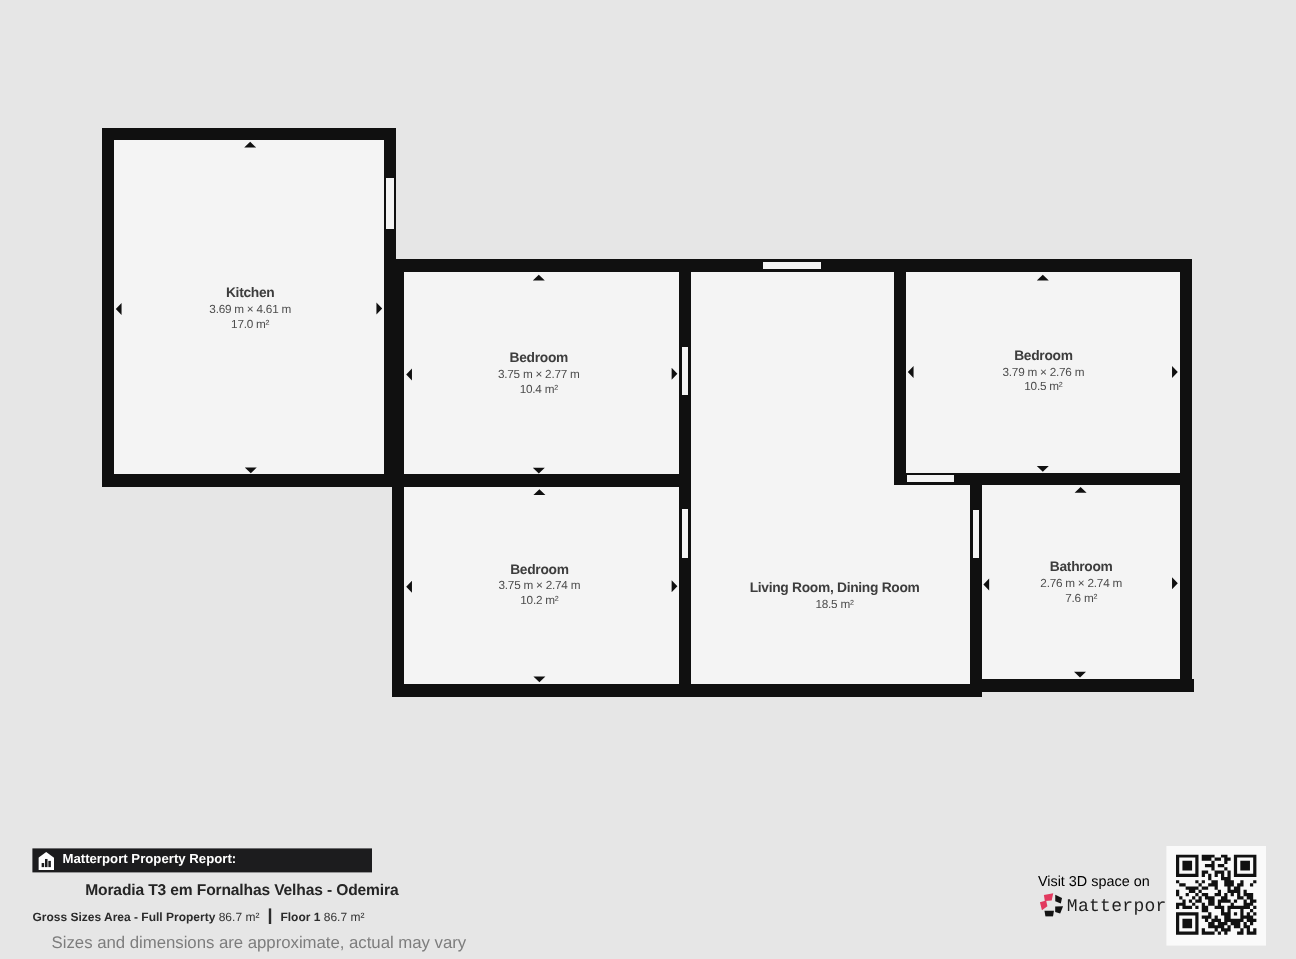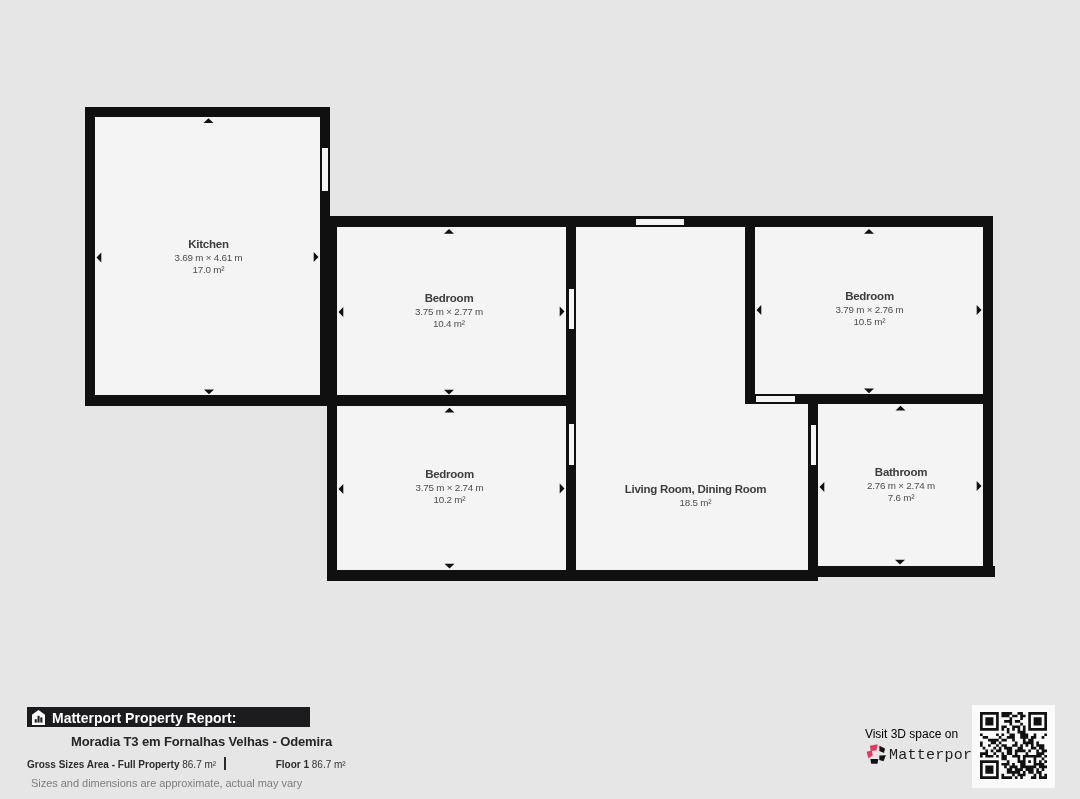--- a/index.html
+++ b/index.html
@@ -57,26 +57,26 @@
 <text x="901" y="501.40000000000003" class="rd" font-size="9.8">7.6 m²</text>
 </svg>
 
 <div class="abs" style="left:27px;top:706.5px;width:283px;height:20.5px;background:#1c1c1e;"></div>
 <svg class="abs" style="left:31.5px;top:709.5px" width="13" height="15">
 <path fill="#fff" d="M6.5 0L13 4.8V15H0V4.8Z"></path>
 <rect x="2.7" y="9.2" width="2.1" height="3.4" fill="#1c1c1e"></rect>
 <rect x="5.5" y="5.8" width="2.1" height="6.8" fill="#1c1c1e"></rect>
 <rect x="8.3" y="7.4" width="2.1" height="5.2" fill="#1c1c1e"></rect>
 </svg>
-<div class="abs" style="left:52px;top:709.8px;font-size:14px;font-weight:bold;color:#fff;">Matterport Property Report:</div>
+<div class="abs" style="left:52px;top:709.8px;font-size:11px;font-weight:bold;color:#fff;">Matterport Property Report:</div>
 <div class="abs" style="left:27px;top:734px;font-size:13px;font-weight:bold;color:#252525;letter-spacing:-0.12px;padding-left:44px;">Moradia T3 em Fornalhas Velhas - Odemira</div>
 <div class="abs" style="left:27px;top:757px;font-size:10px;color:#333;">
-<b style="color:#2b2b2b;">Gross Sizes Area - Full Property</b> 86.7 m²<span style="display:inline-block;width:1.5px;height:13px;background:#2b2b2b;margin:0 8px 0 8px;vertical-align:-2.5px;"></span><b style="color:#2b2b2b;margin-left:42px;">Floor 1</b> 86.7 m²
+<b style="color:#2b2b2b;">Gross Sizes Area - Full Property</b> 86.7 m²<span style="display:inline-block;width:1.5px;height:13px;background:#2b2b2b;margin:0 8px 0 8px;vertical-align:-2.5px;"></span><b style="color:#2b2b2b;">Floor 1</b> 86.7 m²
 </div>
-<div class="abs" style="left:31px;top:776.5px;font-size:11px;color:#7d7d7d;letter-spacing:-0.03px;">Sizes and dimensions are approximate, actual may vary</div>
+<div class="abs" style="left:43px;top:776.5px;font-size:14px;color:#7d7d7d;letter-spacing:-0.03px;">Sizes and dimensions are approximate, actual may vary</div>
 
 <div class="abs" style="left:864px;top:727px;width:95px;font-size:12px;color:#000000;text-align:center;">Visit 3D space on</div>
 <svg class="abs" style="left:865.5px;top:743.5px" width="20" height="20" viewBox="0 0 20 20">
 <polygon fill="#e23a5f" points="3.9,1.8 11.7,0.3 10.4,6.4 4.7,6.9"></polygon>
 <polygon fill="#e23a5f" points="0.6,7.8 5.8,6.4 6.8,11.2 2.3,14.5"></polygon>
 <polygon fill="#131313" points="13.4,1.7 19.0,4.4 18.0,8.9 13.4,7.0"></polygon>
 <polygon fill="#131313" points="13.3,11.4 19.9,11.2 17.5,17.3 13.3,15.9"></polygon>
 <polygon fill="#131313" points="4.4,14.9 12.3,14.9 11.5,19.8 5.2,19.8"></polygon>
 </svg>
 <div class="abs" style="left:889px;top:747px;font-size:15px;font-family:Liberation Mono, monospace;color:#1f1f1f;letter-spacing:0.25px;">Matterport<span style="font-size:7px;vertical-align:6px;">®</span></div>

